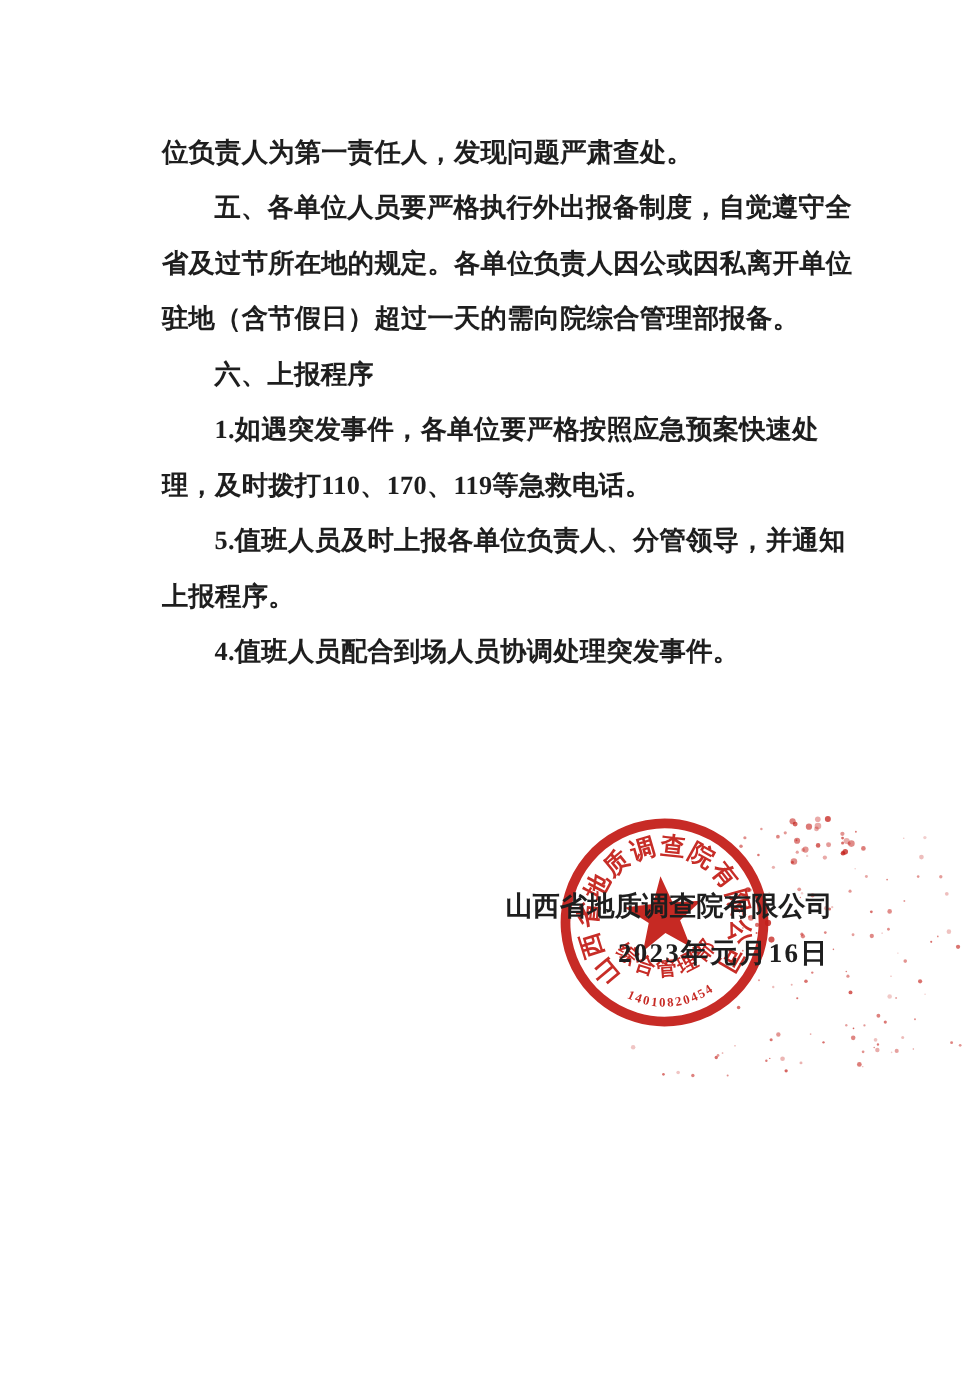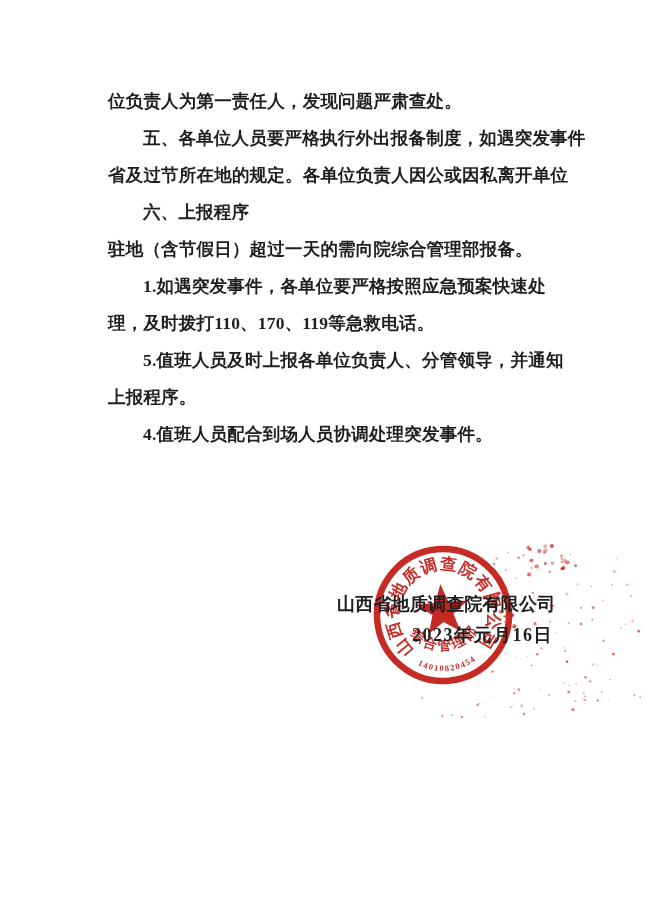--- a/index.html
+++ b/index.html
@@ -62,24 +62,24 @@
   }
 </style>
 </head>
 <body>
 
 <div class="page">
 
   <div class="body-text">
 
   <div class="doc-line">位负责人为第一责任人，发现问题严肃查处。</div>
-      <div class="doc-line indent">五、各单位人员要严格执行外出报备制度，如遇突发事件</div>
+      <div class="doc-line indent">五、各单位人员要严格执行外出报备制度，自觉遵守全</div>
       <div class="doc-line">省及过节所在地的规定。各单位负责人因公或因私离开单位</div>
+      <div class="doc-line">驻地（含节假日）超过一天的需向院综合管理部报备。</div>
       <div class="doc-line indent">六、上报程序</div>
-      <div class="doc-line">驻地（含节假日）超过一天的需向院综合管理部报备。</div>
       <div class="doc-line indent">1.如遇突发事件，各单位要严格按照应急预案快速处</div>
       <div class="doc-line">理，及时拨打110、170、119等急救电话。</div>
       <div class="doc-line indent">5.值班人员及时上报各单位负责人、分管领导，并通知</div>
       <div class="doc-line">上报程序。</div>
       <div class="doc-line indent">4.值班人员配合到场人员协调处理突发事件。</div>
     </div>
 
   <div class="seal-wrap">
     <svg width="360" height="230" viewBox="0 0 360 230" xmlns="http://www.w3.org/2000/svg">
       <defs>

